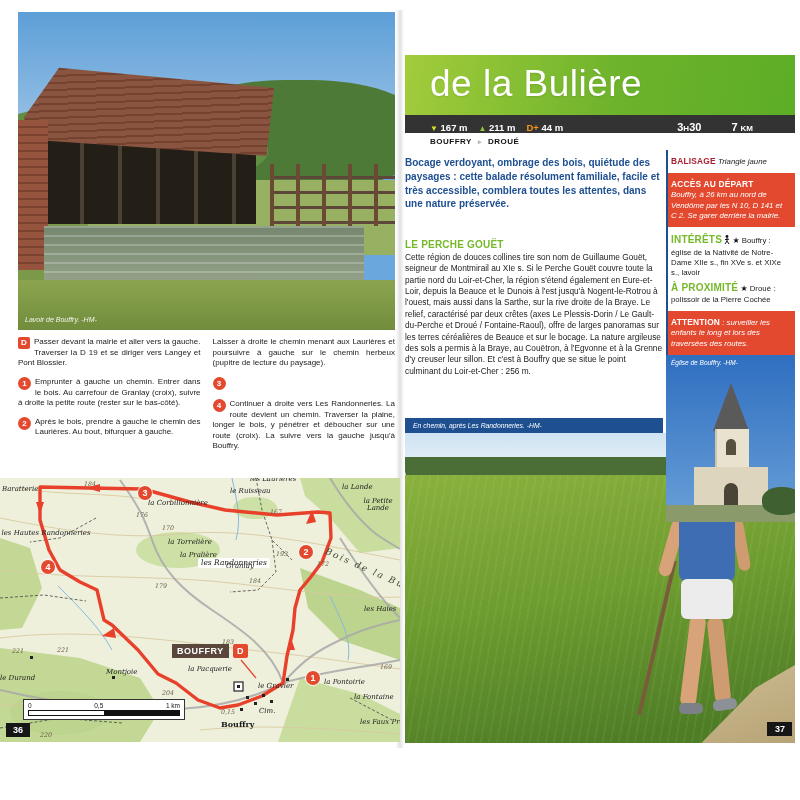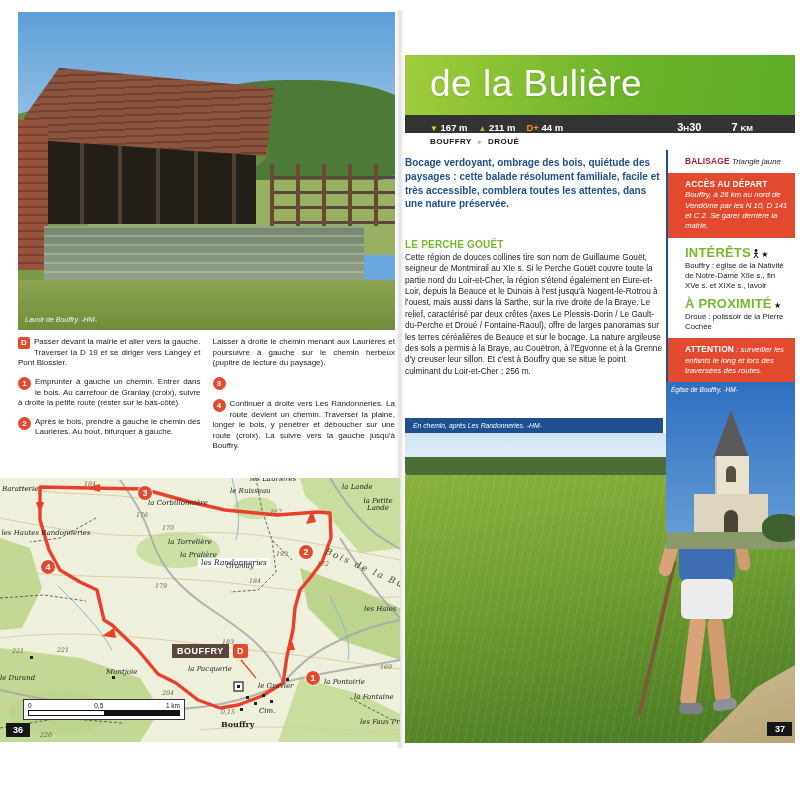--- a/index.html
+++ b/index.html
@@ -119,25 +119,25 @@
   .h-arm-r{left:86px;top:34px;width:12px;height:52px;background:#cf9b70;border-radius:7px;transform:rotate(-10deg);}
   .h-shorts{left:32px;top:94px;width:52px;height:40px;background:#ececec;border-radius:6px;}
   .h-leg-l{left:36px;top:130px;width:16px;height:92px;background:#d8a378;border-radius:7px;transform:rotate(7deg);}
   .h-leg-r{left:62px;top:132px;width:16px;height:86px;background:#cf9b70;border-radius:7px;transform:rotate(-6deg);}
   .h-shoe1{left:30px;top:218px;width:24px;height:11px;background:#7d8187;border-radius:5px;}
   .h-shoe2{left:64px;top:214px;width:24px;height:11px;background:#8d9197;border-radius:5px;transform:rotate(-8deg);}
 
   
   .sidebar{left:666px;top:150px;width:129px;background:#fff;}
   .sb-border{position:absolute;left:0;top:0;width:2px;height:100%;background:#1d4f91;}
-  .sb-block{padding:6px 6px 6px 19px;font-size:7.8px;line-height:1.32;}
+  .sb-block{padding:6px 6px 6px 5px;font-size:7.8px;line-height:1.32;}
   .sb-red{background:#e2492f;color:#fff;}
   .lbl-maroon{color:#a81d2e;font-weight:800;font-size:8.4px;letter-spacing:.2px;}
   .lbl-white{font-weight:800;font-size:8.4px;letter-spacing:.2px;}
-  .lbl-green{color:#76b82a;font-weight:800;font-size:13px;letter-spacing:.2px;}
+  .lbl-green{color:#76b82a;font-weight:800;font-size:10px;letter-spacing:.2px;}
   .it{font-style:italic;}
   .star{font-size:8px;color:#111;}
   .walker{display:inline-block;vertical-align:-1px;}
   .church-photo{position:relative;width:129px;height:167px;overflow:hidden;
     background:linear-gradient(180deg,#2f6fc0,#6aa0d8);}
   .ch-caption{position:absolute;left:5px;top:4px;color:#fff;font-style:italic;font-size:6.5px;}
   .ch-spire{position:absolute;left:47px;top:28px;width:36px;height:48px;background:#5a5a5a;
     clip-path:polygon(50% 0,100% 100%,0 100%);}
   .ch-tower{position:absolute;left:49px;top:74px;width:32px;height:70px;background:#e9e2cf;
     border-left:2px solid #cfc5ab;}

